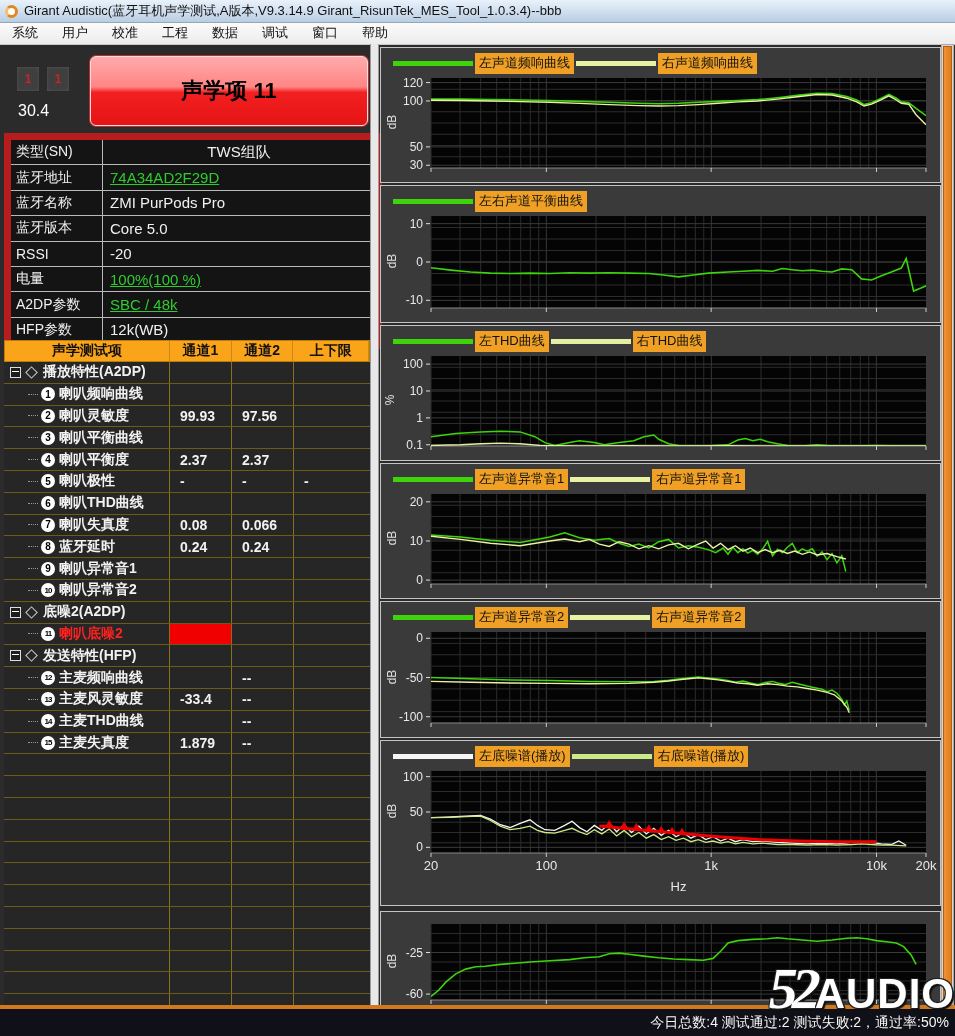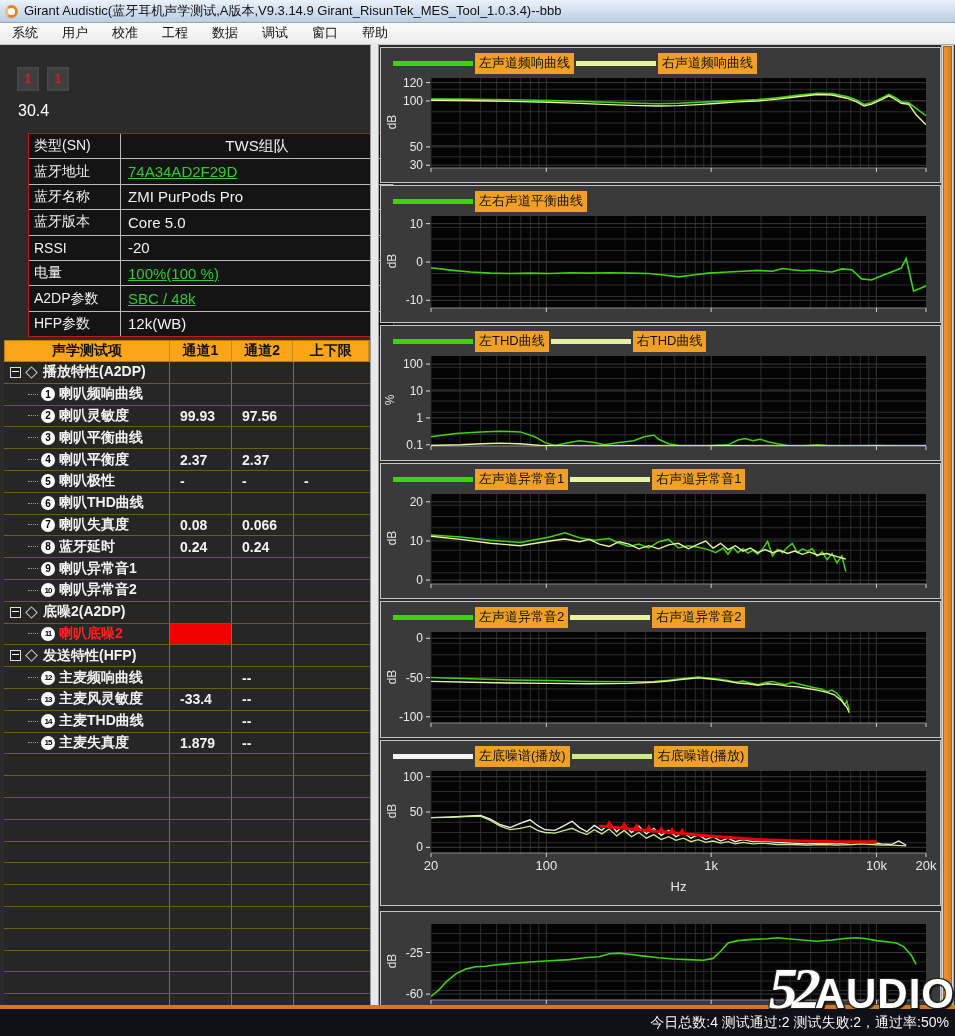--- a/index.html
+++ b/index.html
@@ -21,21 +21,21 @@
   .left-panel{position:absolute;left:4px;top:44px;width:366px;height:961px;}
   .mini-btn{position:absolute;top:22px;width:24px;height:26px;background:#3f3f3f;
     border:1px solid #2a2a2a;box-shadow:inset 0 0 3px #5a5a5a;color:#c82525;
     font-weight:bold;font-size:12px;font-family:"Liberation Sans",sans-serif;}
   .meter{position:absolute;left:14px;top:58px;color:#fff;font-size:16px;}
   .main-btn{position:absolute;left:86px;top:12px;width:278px;height:70px;border-radius:6px;
     border:1px solid #ffd9d9;box-shadow:0 0 0 1px #a33;cursor:pointer;
     background:linear-gradient(180deg,#ffabab 0%,#ff8585 44%,#f22020 52%,#e51313 100%);
     color:#000;font-weight:bold;font-size:22px;font-family:"Liberation Sans",sans-serif;}
   
-  .info-table{position:absolute;left:0;top:89px;width:364px;border:1px solid #b91c1c;background:#141414;margin-left:24px;}
+  .info-table{position:absolute;left:0;top:89px;width:364px;border:7px solid #b91c1c;background:#141414;}
   .info-row{display:flex;height:24.4px;border-bottom:1px solid #b9b9b9;align-items:stretch;}
   .info-row:last-child{border-bottom:none;}
   .info-label{width:86px;border-right:1px solid #b9b9b9;color:#f0f0f0;font-size:14px;
     display:flex;align-items:center;padding-left:5px;}
   .info-value{flex:1;color:#f0f0f0;font-size:15px;display:flex;align-items:center;padding-left:7px;}
   .info-value.green{color:#2ecc2e;text-decoration:underline;}
   .info-value.center{justify-content:center;padding-left:0;}
   
   .test-table{position:absolute;left:0;top:296px;width:366px;height:665px;overflow:hidden;background:#262626;}
   .tt-header{display:flex;height:22px;background:#faa41a;border:1px solid #b97c0d;box-sizing:border-box;}
@@ -101,20 +101,21 @@
       <div class="menu-item">数据</div>
       <div class="menu-item">调试</div>
       <div class="menu-item">窗口</div>
       <div class="menu-item">帮助</div>
     </div>
 
   <div class="left-panel">
     <button class="mini-btn" style="left:12px">1</button>
     <button class="mini-btn" style="left:42px">1</button>
     <div class="meter">30.4</div>
+    <button class="main-btn">声学项 11</button>
     <div class="info-table">
         <div class="info-row">
           <div class="info-label">类型(SN)</div>
           <div class="info-value center">TWS组队</div>
         </div>
         <div class="info-row">
           <div class="info-label">蓝牙地址</div>
           <div class="info-value green">74A34AD2F29D</div>
         </div>
         <div class="info-row">

